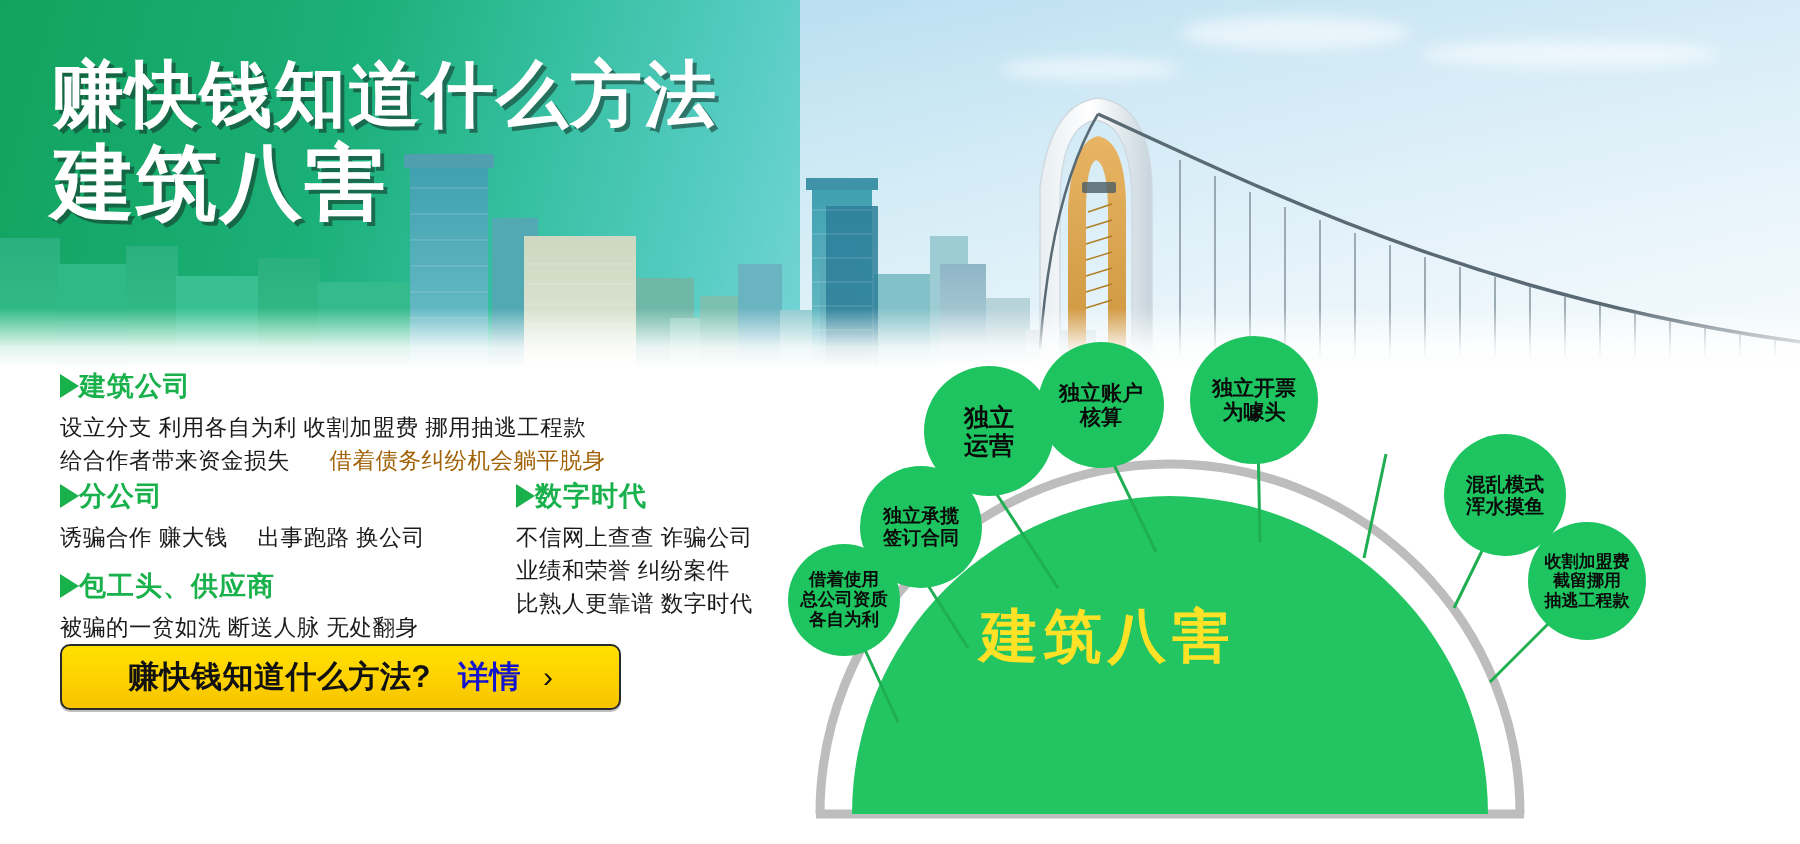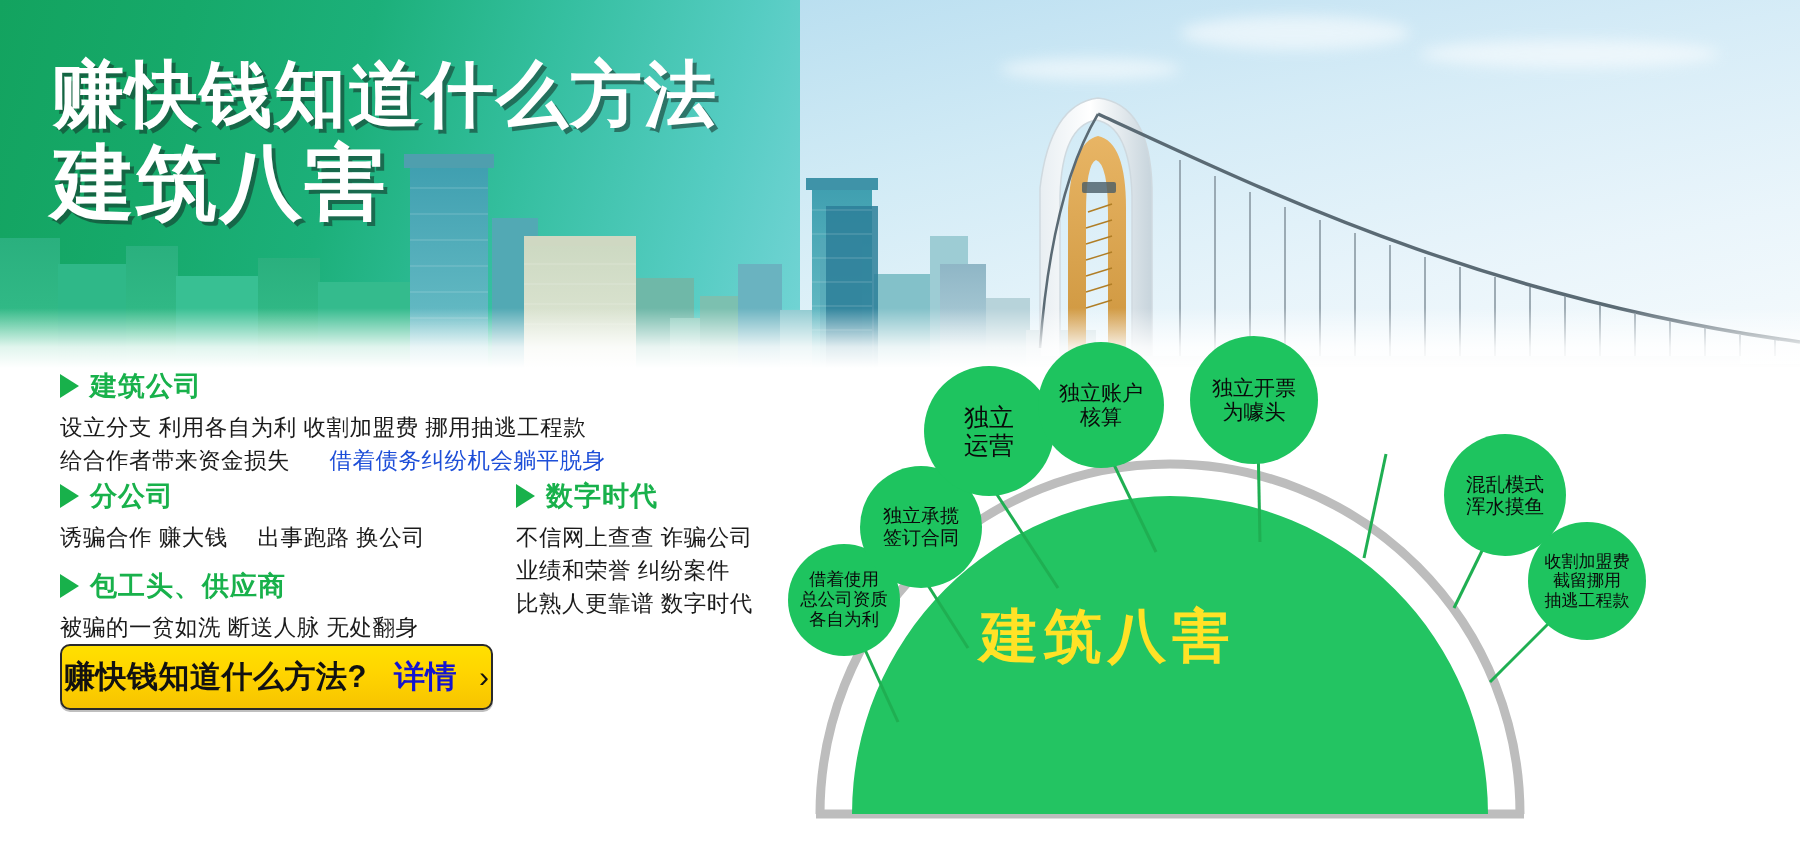--- a/index.html
+++ b/index.html
@@ -41,55 +41,55 @@
     text-shadow: 4px 4px 0 rgba(20,48,38,.55);
     white-space:nowrap;
   }
   .hero-line1 { font-size:72px; }
   .hero-line2 { font-size:82px; margin-top:8px; }
 
   
   .left-col { position:absolute; left:0; top:368px; width:790px; height:476px; }
 
   .sec { position:absolute; }
-  .sec-head { display:flex; align-items:center; gap:11px; white-space:nowrap; }
+  .sec-head { display:flex; align-items:center; white-space:nowrap; }
   .tri {
     width:0;height:0;border-left:19px solid #18b14b;
     border-top:12px solid transparent;border-bottom:12px solid transparent;
     display:inline-block;
   }
   .sec-title { color:#18b14b; font-size:27px; font-weight:bold; letter-spacing:1px; }
   .sec-body { margin-top:7px; }
   .sec-body div { font-size:22.5px; color:#1b1b1b; line-height:1.47; white-space:nowrap; letter-spacing:.5px;}
-  .green-txt { color:#1d4ed8; }
+  .green-txt { color:#a16207; }
 
   #sec-company  { left:60px; top:0px;   width:620px; }
   #sec-branch   { left:60px; top:110px; width:420px; }
   #sec-contract { left:60px; top:200px; width:520px; }
   #sec-digital  { left:516px; top:110px; width:270px; }
 
   .cta {
-    position:absolute; left:60px; top:276px; width:433px; height:66px;
+    position:absolute; left:60px; top:276px; width:561px; height:66px;
     background: linear-gradient(180deg,#ffe000 0%,#ffd400 45%,#f7c400 100%);
     border:2.5px solid #2a2a2a; border-radius:10px;
     display:flex; align-items:center; justify-content:center; gap:8px;
     box-shadow: 0 2px 0 rgba(0,0,0,.25);
   }
   .cta-main { font-size:31px; font-weight:bold; color:#111; letter-spacing:.5px; white-space:nowrap;}
   .cta-link { font-size:31px; font-weight:bold; color:#1414cf; letter-spacing:.5px; margin-left:19px;}
   .cta-arrow { font-size:30px; color:#111; margin-left:14px; font-weight:300;}
 
   
   .diagram { position:absolute; left:790px; top:330px; width:1010px; height:514px; }
   .diagram svg { position:absolute; left:0; top:0; }
 
   .bubble {
     position:absolute; border-radius:50%;
     background:#1ec45f; display:flex; align-items:center; justify-content:center;
-    text-align:center; color:#0a0a0a; font-weight:normal; line-height:1.14;
+    text-align:center; color:#0a0a0a; font-weight:bold; line-height:1.14;
     z-index:4;
   }
   .bubble span { display:block; padding:0 4px; }
 
   .dome-label {
     position:absolute; z-index:5; color:#ffe226; font-weight:bold;
     font-size:58px; letter-spacing:6px; white-space:nowrap;
     left:190px; top:268px;
   }
 </style>

